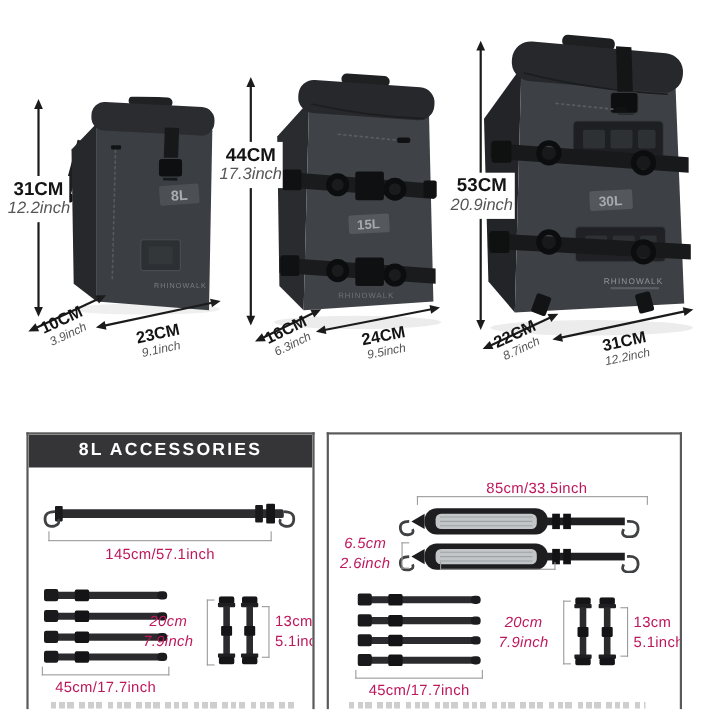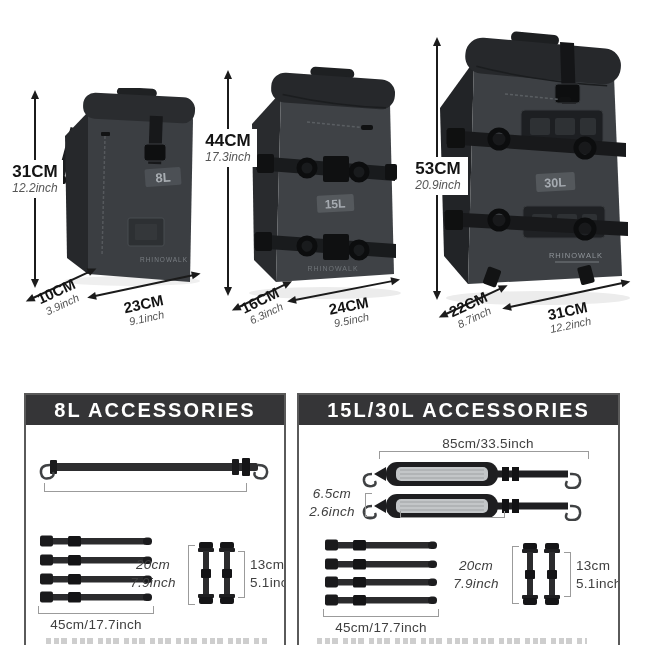--- a/index.html
+++ b/index.html
@@ -15,40 +15,40 @@
   .arrow::after{content:"";position:absolute;right:-8px;top:50%;transform:translateY(-50%);
     border-style:solid;border-width:4px 0 4px 9px;border-color:transparent transparent transparent #1b1b1b;}
   .arrow.v{width:2px;}
   .arrow.v::before{left:50%;right:auto;top:-8px;transform:translateX(-50%);
     border-width:0 4px 9px 4px;border-color:transparent transparent #1b1b1b transparent;}
   .arrow.v::after{left:50%;right:auto;top:auto;bottom:-8px;transform:translateX(-50%);
     border-width:9px 4px 0 4px;border-color:#1b1b1b transparent transparent transparent;}
 
   .vlabel{position:absolute;text-align:center;background:#fff;padding:3px 0;z-index:2;}
   .cm{font-weight:bold;font-size:17px;color:#141414;line-height:1.05;white-space:nowrap;}
-  .inch{font-style:italic;font-size:12px;color:#555;line-height:1.2;white-space:nowrap;}
+  .inch{font-style:italic;font-size:15px;color:#555;line-height:1.2;white-space:nowrap;}
   .rot-label{position:absolute;text-align:center;z-index:2;}
   .rot-label .cm{font-size:15px;}
   .rot-label .inch{font-size:11px;}
 
   
   .panel{position:absolute;top:393px;height:252px;background:#fff;border:2px solid #5a5a5a;border-bottom:none;overflow:hidden;}
   .panel-left{left:24px;width:262px;}
   .panel-right{left:297px;width:323px;}
   .panel-header{height:30px;background:#353537;display:flex;align-items:center;justify-content:center;}
-  .panel-header span{color:#fff;font-weight:bold;font-size:20px;letter-spacing:2px;white-space:nowrap;}
+  .panel-header span{color:#fff;font-weight:bold;font-size:16px;letter-spacing:2px;white-space:nowrap;}
   .acc{position:absolute;}
 
   .bracket{position:absolute;border:0 solid #9b9b9b;}
   .br-u{border-left-width:1.5px;border-right-width:1.5px;border-bottom-width:1.5px;}
   .br-n{border-left-width:1.5px;border-right-width:1.5px;border-top-width:1.5px;}
   .br-l{border-left-width:1.5px;border-top-width:1.5px;border-bottom-width:1.5px;}
   .br-r{border-right-width:1.5px;border-top-width:1.5px;border-bottom-width:1.5px;}
 
-  .meas{position:absolute;font-size:13.5px;color:#404040;letter-spacing:.3px;white-space:nowrap;}
+  .meas{position:absolute;font-size:13.5px;color:#be185d;letter-spacing:.3px;white-space:nowrap;}
   .meas.center{text-align:center;}
   .meas.right{text-align:center;font-style:italic;}
   .meas .l2{margin-top:3px;}
 
   .cutoff{position:absolute;height:6px;overflow:hidden;opacity:.5;}
   .cutoff .streak{height:16px;background:repeating-linear-gradient(90deg,
       #9e9e9e 0 5px,transparent 5px 8px,#9e9e9e 8px 13px,transparent 13px 15px,
       #9e9e9e 15px 21px,transparent 21px 26px);}
   svg{display:block;}
 </style>
@@ -214,20 +214,21 @@
         <g>
           <rect x="16" y="11" width="206" height="8" rx="2" fill="#2d2d2f"></rect>
           <rect x="14" y="8" width="7" height="14" rx="1" fill="#1a1a1c"></rect>
           <path d="M14,13 q-10,0 -9,8 q1,7 9,5 q5,-2 3,-6" fill="none" stroke="#3f4143" stroke-width="2.5"></path>
           <rect x="196" y="7" width="7" height="16" rx="1" fill="#1a1a1c"></rect>
           <rect x="206" y="6" width="8" height="18" rx="1" fill="#151517"></rect>
           <path d="M222,13 q10,0 9,8 q-1,7 -9,5 q-5,-2 -3,-6" fill="none" stroke="#3f4143" stroke-width="2.5"></path>
         </g>
       </svg>
       <div class="bracket br-u" style="left:18px;top:88px;width:203px;height:9px"></div>
+      <div class="meas center" style="left:18px;top:101px;width:203px">145cm/57.1inch</div>
 
       <svg class="acc" style="left:14px;top:139px" width="114" height="14" viewBox="0 0 114 14">
         <g>
             <rect x="12" y="4" width="94" height="6.5" rx="1" fill="#2b2b2d"></rect>
             <rect x="0" y="1.5" width="13" height="11" rx="2" fill="#1a1a1c"></rect>
             <rect x="28" y="2" width="13" height="10.5" rx="1.5" fill="#141416"></rect>
             <rect x="103" y="3.5" width="9" height="7.5" rx="3.5" fill="#1c1c1e"></rect>
           </g>
       </svg>
       <svg class="acc" style="left:14px;top:158px" width="114" height="14" viewBox="0 0 114 14">
@@ -286,23 +287,20 @@
       <div class="meas" style="left:224px;top:162px;width:60px">
         <div>13cm</div>
         <div class="l2">5.1inch</div>
       </div>
       <div class="cutoff" style="left:20px;top:243px;width:222px">
           <div class="streak"></div>
         </div>
     </div>
 
     <div class="panel panel-right">
-      <div class="panel-header">
-        <span>15L/30L ACCESSORIES</span>
-      </div>
 
       <div class="meas center" style="left:109px;top:41px;width:160px">85cm/33.5inch</div>
       <div class="bracket br-n" style="left:80px;top:56px;width:210px;height:8px"></div>
 
       <svg class="acc" style="left:61px;top:64px" width="245" height="30" viewBox="0 0 245 30">
         <g>
           <path d="M12,15 q-9,0 -8,7 q1,6 8,5 q5,-1 3,-5" stroke="#3f4143" stroke-width="2.5" fill="none"></path>
           <polygon points="14,15 26,8 26,22" fill="#1d1d1f"></polygon>
           <rect x="26" y="3" width="112" height="24" rx="11" fill="#1e1e20"></rect>
           <rect x="36" y="8" width="92" height="14" rx="5" fill="#c3c6c8"></rect>

